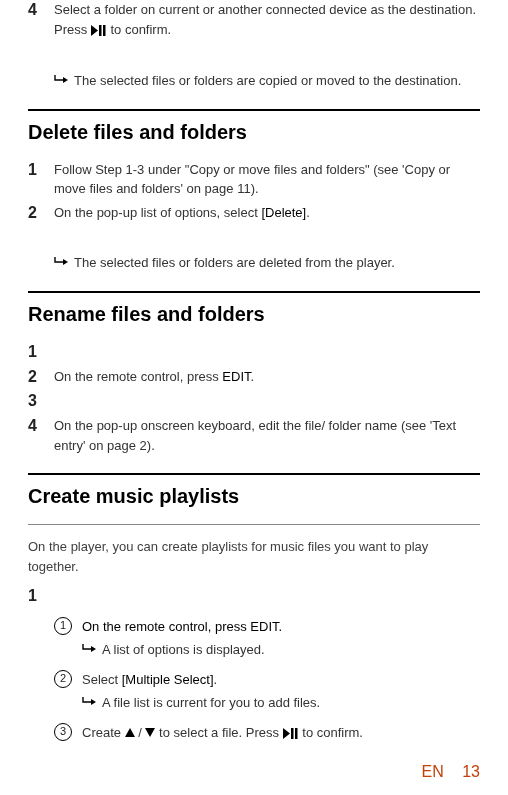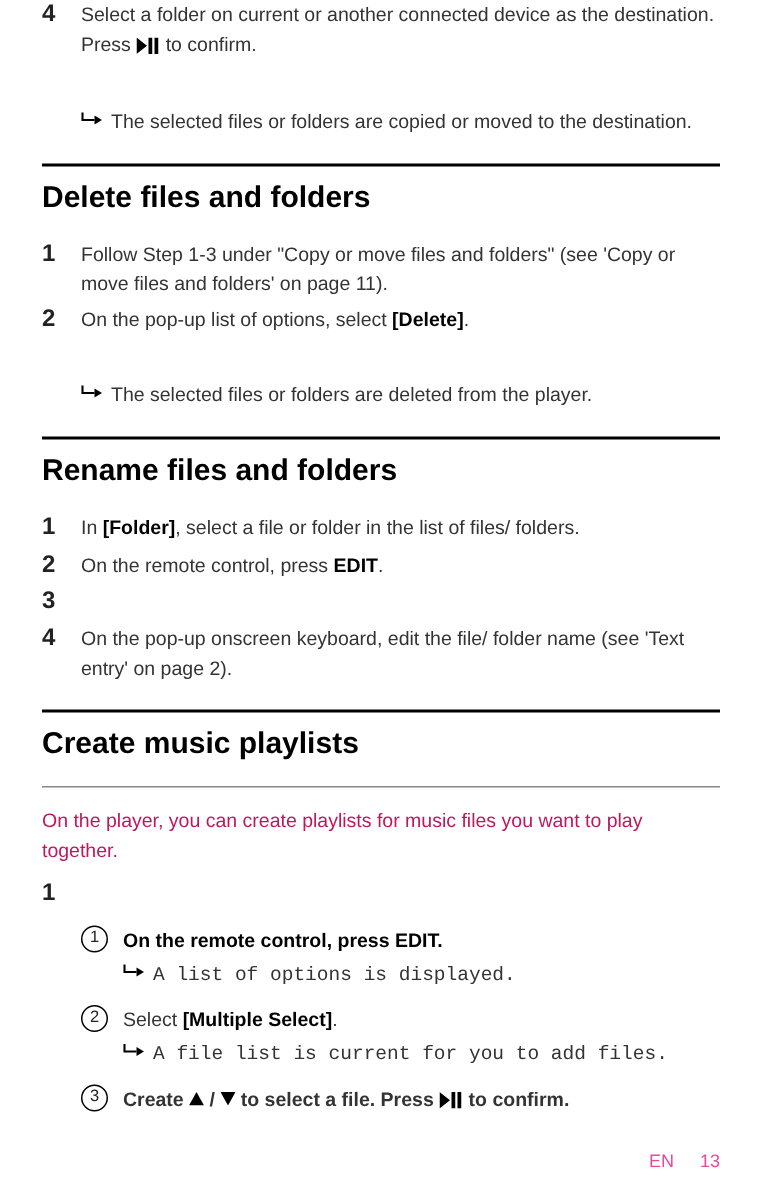--- a/index.html
+++ b/index.html
@@ -14,31 +14,31 @@
     }
     .step-row { display: flex; align-items: flex-start; margin-bottom: 4px; }
     .step-num { font-weight: bold; font-size: 16px; width: 26px; flex-shrink: 0; line-height: 1.3; }
     .step-body { font-size: 13px; line-height: 1.5; color: #333; flex: 1; }
     .result-row { display: flex; align-items: flex-start; margin-left: 26px; margin-bottom: 6px; margin-top: 30px; }
     .result-arrow { width: 20px; flex-shrink: 0; font-size: 13px; line-height: 1.5; color: #333; }
     .result-text { font-size: 13px; line-height: 1.5; color: #333; flex: 1; }
     .section-rule { border: none; border-top: 2px solid #000; margin: 18px 0 10px 0; }
     .thin-rule { border: none; border-top: 1px solid #888; margin: 10px 0 12px 0; }
     .section-heading { font-size: 20px; font-weight: bold; color: #000; margin-bottom: 16px; margin-top: 2px; }
-    .intro-text { font-size: 13px; color: #be185d; margin-bottom: 10px; line-height: 1.5; }
-    .bold { font-weight: bold; color: #000; }
+    .intro-text { font-size: 13px; color: #404040; margin-bottom: 10px; line-height: 1.5; }
+    .bold { font-weight: normal; color: #000; }
     .circled-row { display: flex; align-items: flex-start; margin-left: 26px; margin-bottom: 4px; margin-top: 10px; }
     .circled-num {
       width: 18px; height: 18px; border: 1px solid #000; border-radius: 50%;
       display: inline-flex; align-items: center; justify-content: center;
       font-size: 11px; flex-shrink: 0; margin-right: 10px; line-height: 1;
     }
     .circled-body { font-size: 13px; line-height: 1.5; color: #333; flex: 1; }
-    .sub-result-row { display: flex; align-items: center; margin-left: 54px; margin-bottom: 2px; font-family: Liberation Mono, monospace; }
-    .footer { position: absolute; bottom: 14px; right: 28px; font-size: 12px; color: #ec4899; }
+    .sub-result-row { display: flex; align-items: center; margin-left: 54px; margin-bottom: 2px; }
+    .footer { position: absolute; bottom: 14px; right: 28px; font-size: 16px; color: #c2410c; }
     .footer .page { margin-left: 14px; }
     .icon-inline { display: inline-block; vertical-align: -2px; }
     svg { display: inline-block; }
   </style>
 </head>
 <body>
 
 <div class="step-row">
   <div class="step-num">4</div>
   <div class="step-body">
@@ -82,23 +82,20 @@
   </div>
   <div class="result-text">The selected files or folders are deleted from the player.</div>
 </div>
 
 <hr class="section-rule">
 
 <h2 class="section-heading">Rename files and folders</h2>
 
 <div class="step-row">
   <div class="step-num">1</div>
-  <div class="step-body">
-    <span>In </span><span class="bold">[Folder]</span><span>, select a file or folder in the list of files/ folders.</span>
-  </div>
 </div>
 <div class="step-row">
   <div class="step-num">2</div>
   <div class="step-body">
     <span>On the remote control, press </span><span class="bold">EDIT</span><span>.</span>
   </div>
 </div>
 <div class="step-row">
   <div class="step-num">3</div>
 </div>

